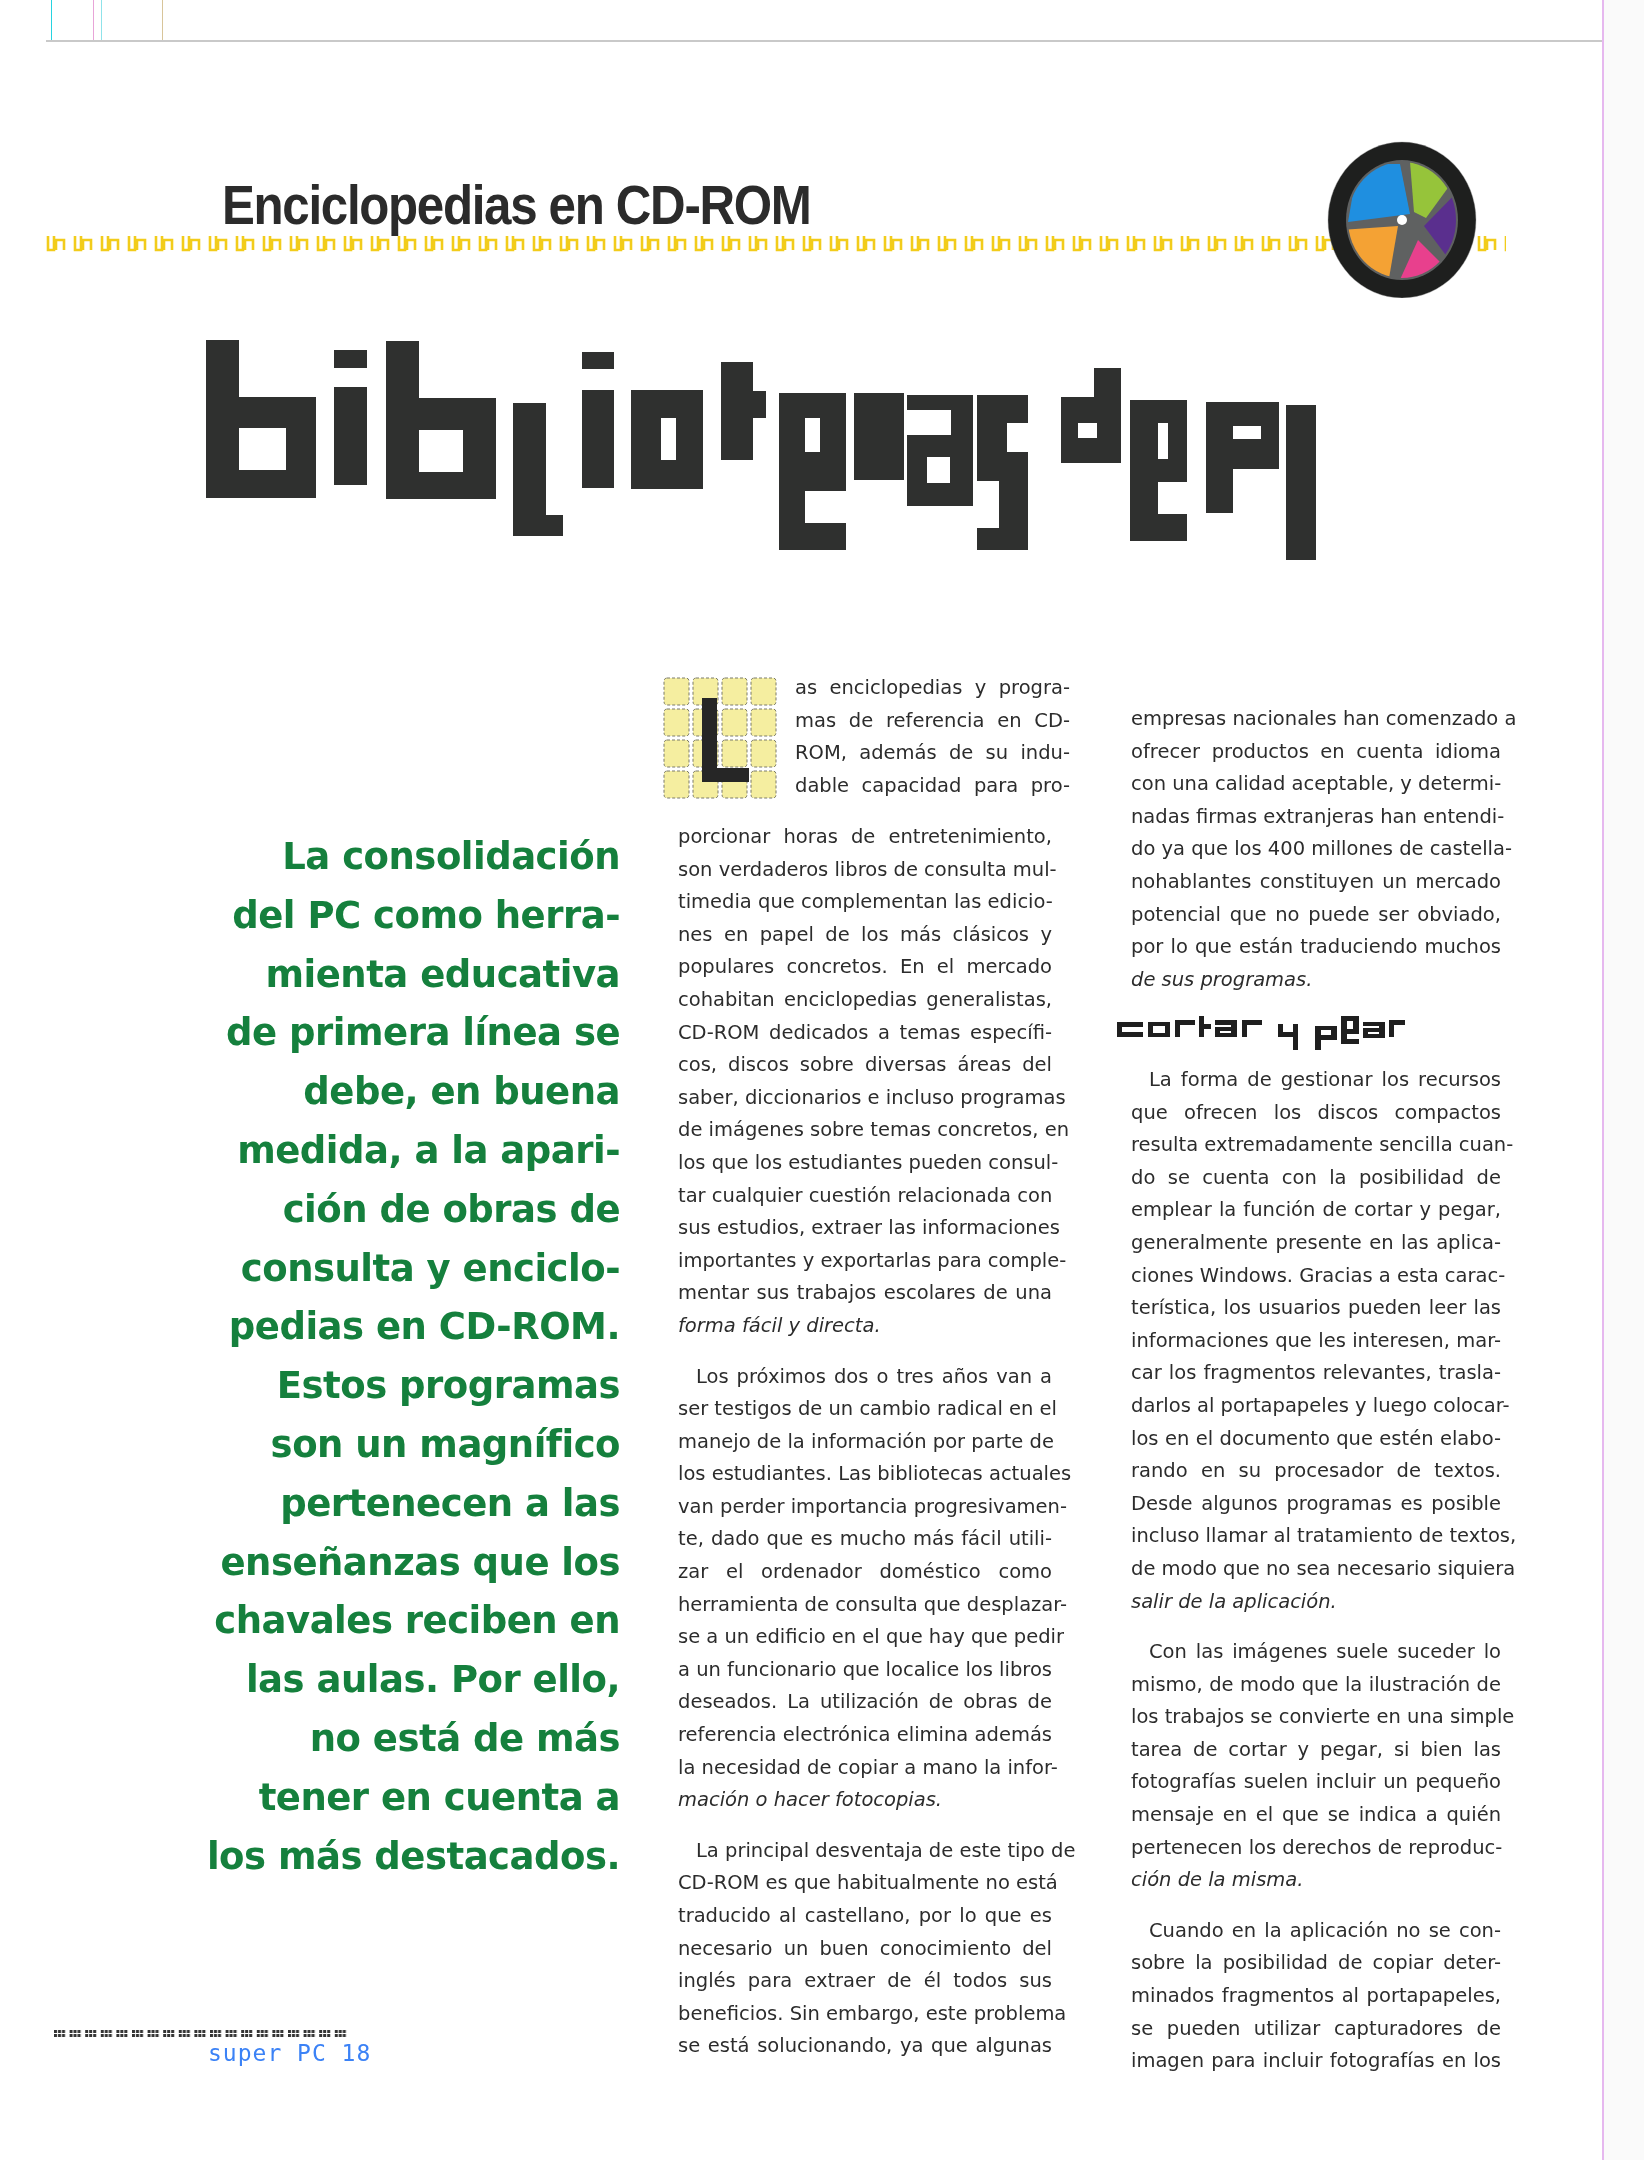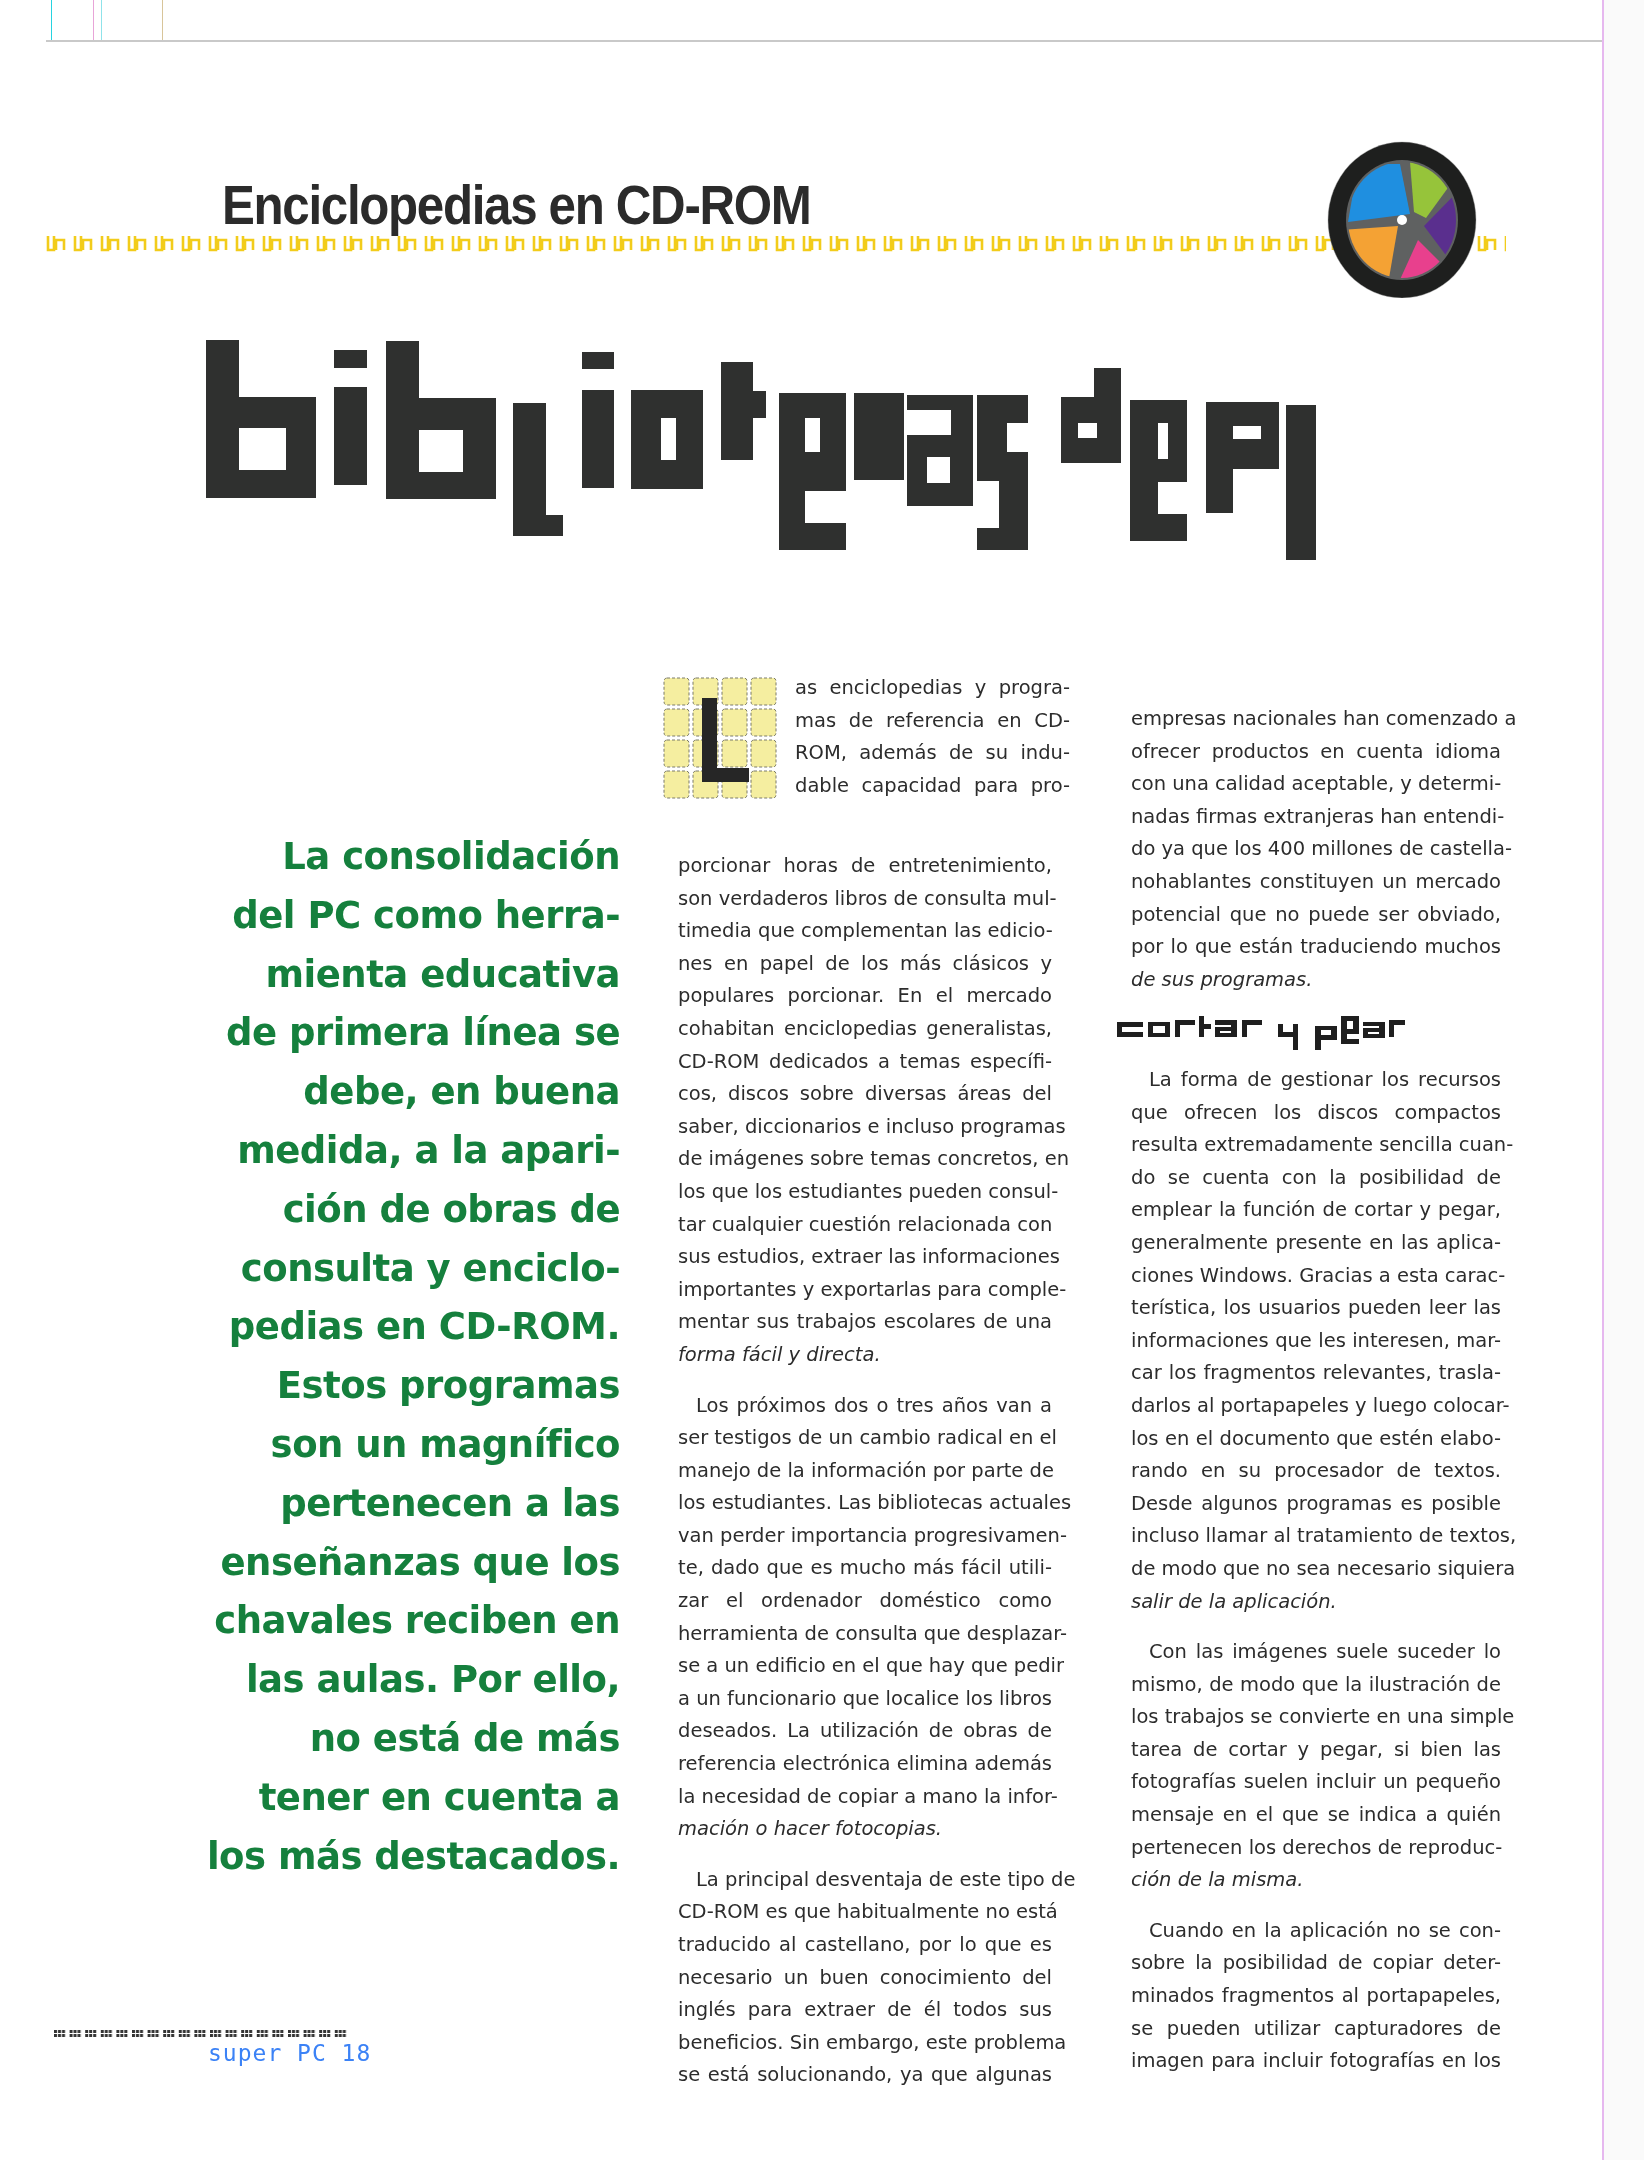--- a/index.html
+++ b/index.html
@@ -173,27 +173,27 @@
   
 </div>
 
 <div class="col dropcap-lines">
   <span class="line">as enciclopedias y progra-</span>
   <span class="line">mas de referencia en CD-</span>
   <span class="line">ROM, además de su indu-</span>
   <span class="line">dable capacidad para pro-</span>
 </div>
 
-<div class="col col-mid" style="top:832px;">
+<div class="col col-mid" style="top:803px;">
   <p>
     <span class="line">porcionar horas de entretenimiento,</span>
     <span class="line">son verdaderos libros de consulta mul-</span>
     <span class="line">timedia que complementan las edicio-</span>
     <span class="line">nes en papel de los más clásicos y</span>
-    <span class="line">populares porcionar. En el mercado</span>
+    <span class="line">populares concretos. En el mercado</span>
     <span class="line">cohabitan enciclopedias generalistas,</span>
     <span class="line">CD-ROM dedicados a temas específi-</span>
     <span class="line">cos, discos sobre diversas áreas del</span>
     <span class="line">saber, diccionarios e incluso programas</span>
     <span class="line">de imágenes sobre temas concretos, en</span>
     <span class="line">los que los estudiantes pueden consul-</span>
     <span class="line">tar cualquier cuestión relacionada con</span>
     <span class="line">sus estudios, extraer las informaciones</span>
     <span class="line">importantes y exportarlas para comple-</span>
     <span class="line">mentar sus trabajos escolares de una</span>

